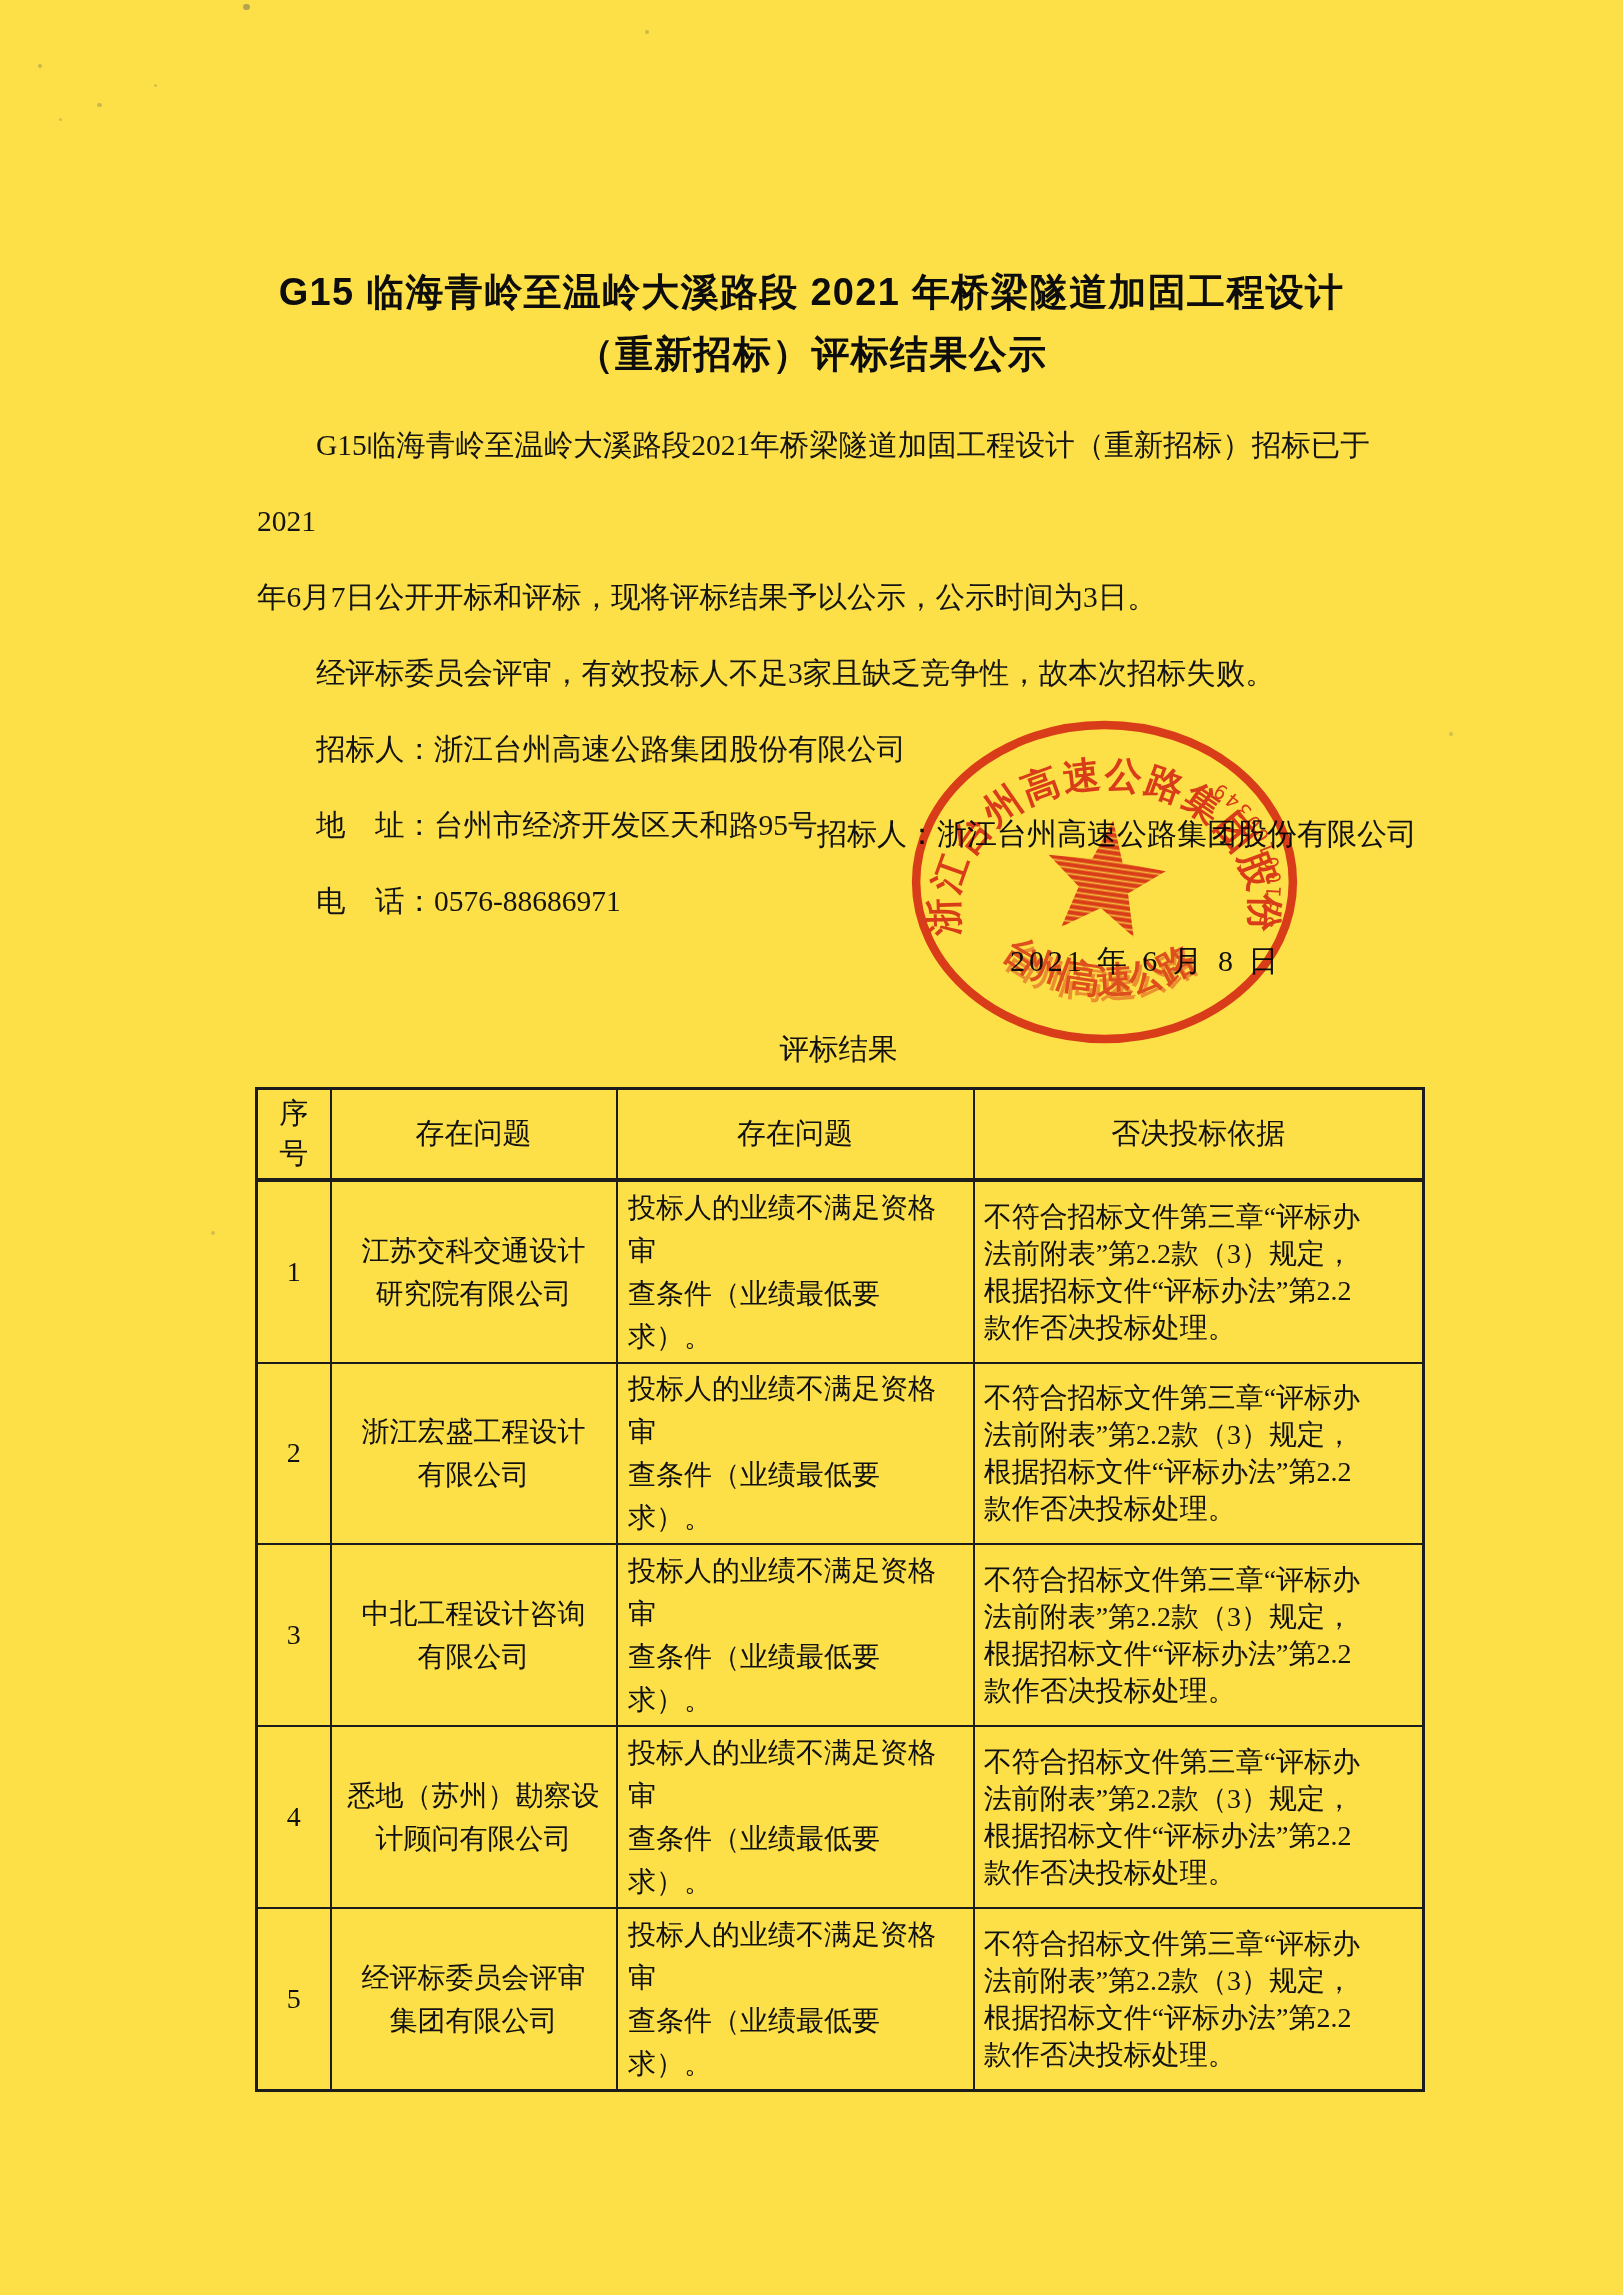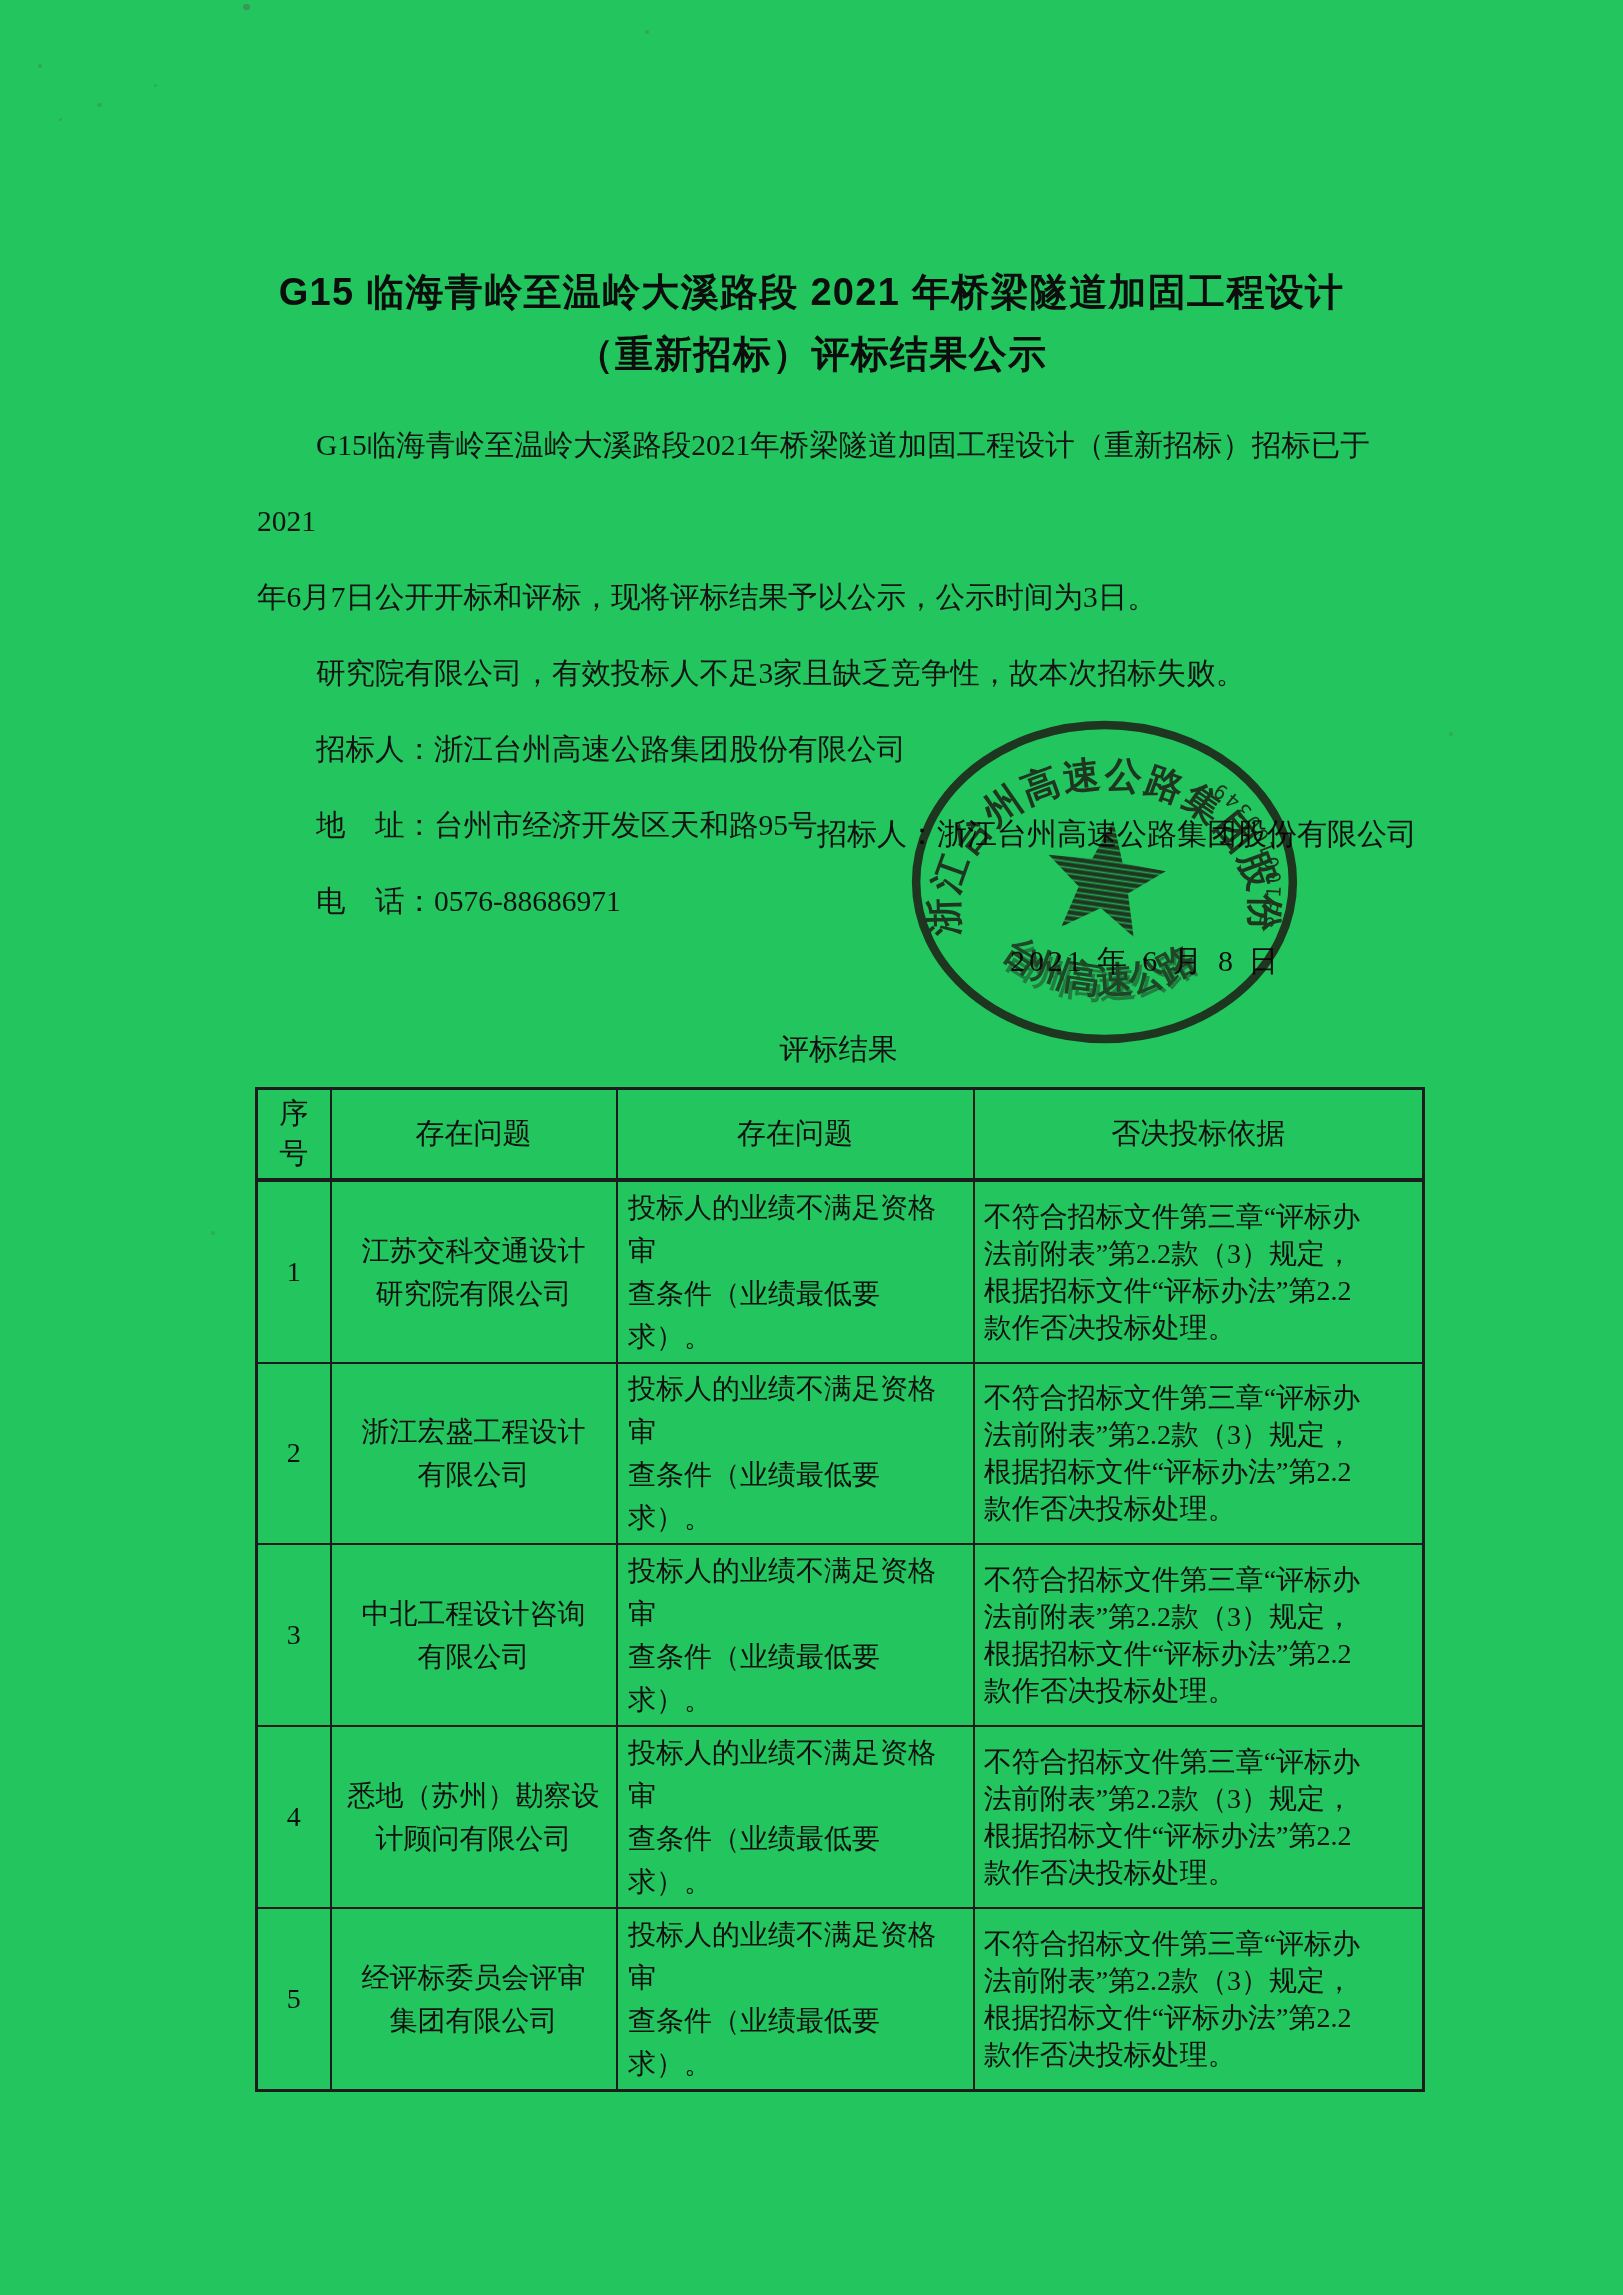--- a/index.html
+++ b/index.html
@@ -1,19 +1,19 @@
 <!DOCTYPE html>
 <html style="font-size:10.5px"><head>
 <meta charset="utf-8">
 <style>
   html,body{margin:0;padding:0;background:#9a9a9a;}
   .page{
     position:relative;
     width:1623px;height:2295px;
-    background:#22c55e;
+    background:#fde047;
     overflow:hidden;
     font-family:"Liberation Serif","DejaVu Serif",serif;
     color:#161616;
   }
   
   .speck{position:absolute;border-radius:50%;background:#5a5a5a;opacity:.45;}
 
   .title{
     position:absolute;left:0;top:261px;width:1623px;
     text-align:center;
@@ -83,21 +83,21 @@
   <div class="speck" style="left:211px;top:1231px;width:3.9px;height:3.9px;opacity:.25;"></div>
 
   <div class="title">
     <div>G15 临海青岭至温岭大溪路段 2021 年桥梁隧道加固工程设计</div>
     <div>（重新招标）评标结果公示</div>
   </div>
 
   <div class="body-block">
     <p>G15临海青岭至温岭大溪路段2021年桥梁隧道加固工程设计（重新招标）招标已于2021
 年6月7日公开开标和评标，现将评标结果予以公示，公示时间为3日。</p>
-    <p>研究院有限公司，有效投标人不足3家且缺乏竞争性，故本次招标失败。</p>
+    <p>经评标委员会评审，有效投标人不足3家且缺乏竞争性，故本次招标失败。</p>
     <p>招标人：浙江台州高速公路集团股份有限公司</p>
     <p>地　址：台州市经济开发区天和路95号</p>
     <p>电　话：0576-88686971</p>
   </div>
 
   <div class="sig-line">招标人：浙江台州高速公路集团股份有限公司</div>
   <div class="sig-date">2021 年 6 月 8 日</div>
 
   <svg class="seal" viewBox="0 0 610 510">
     <defs>

